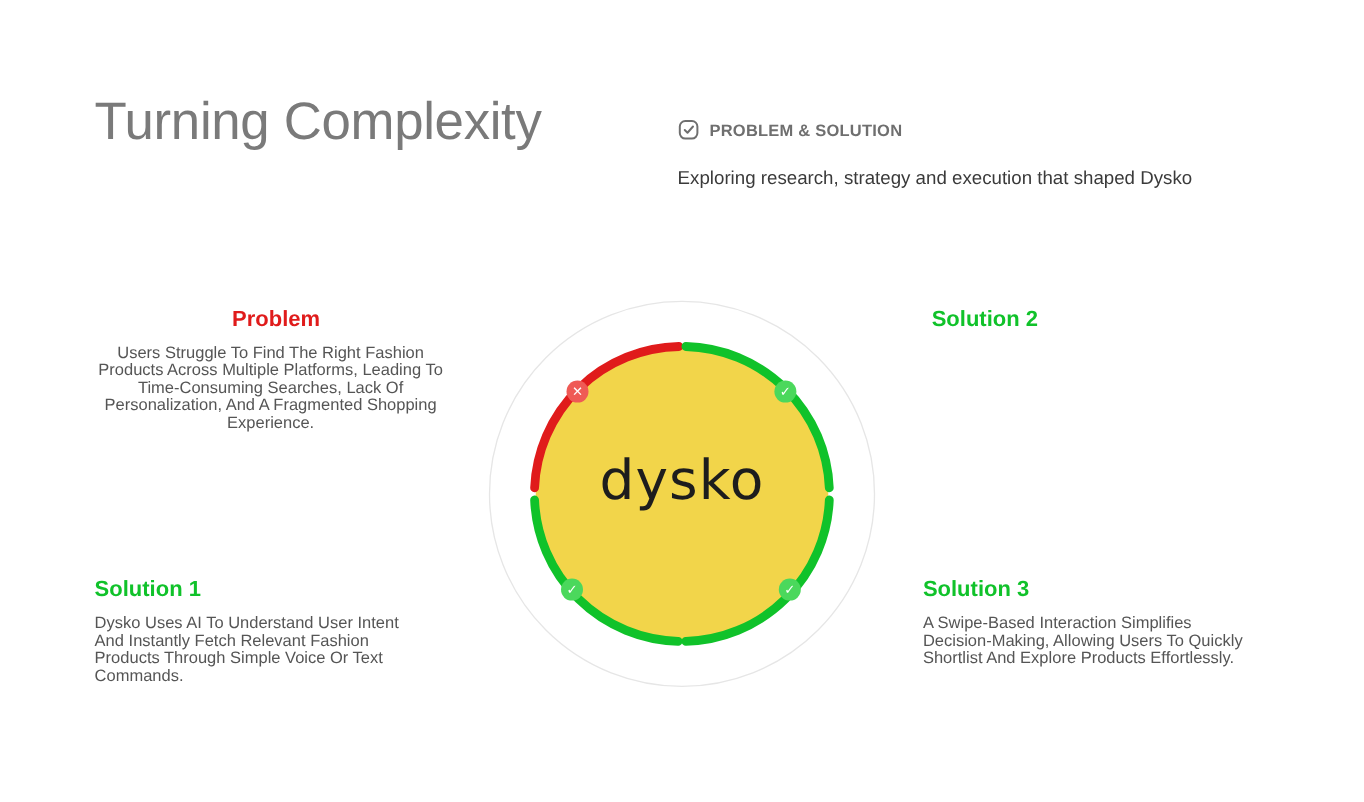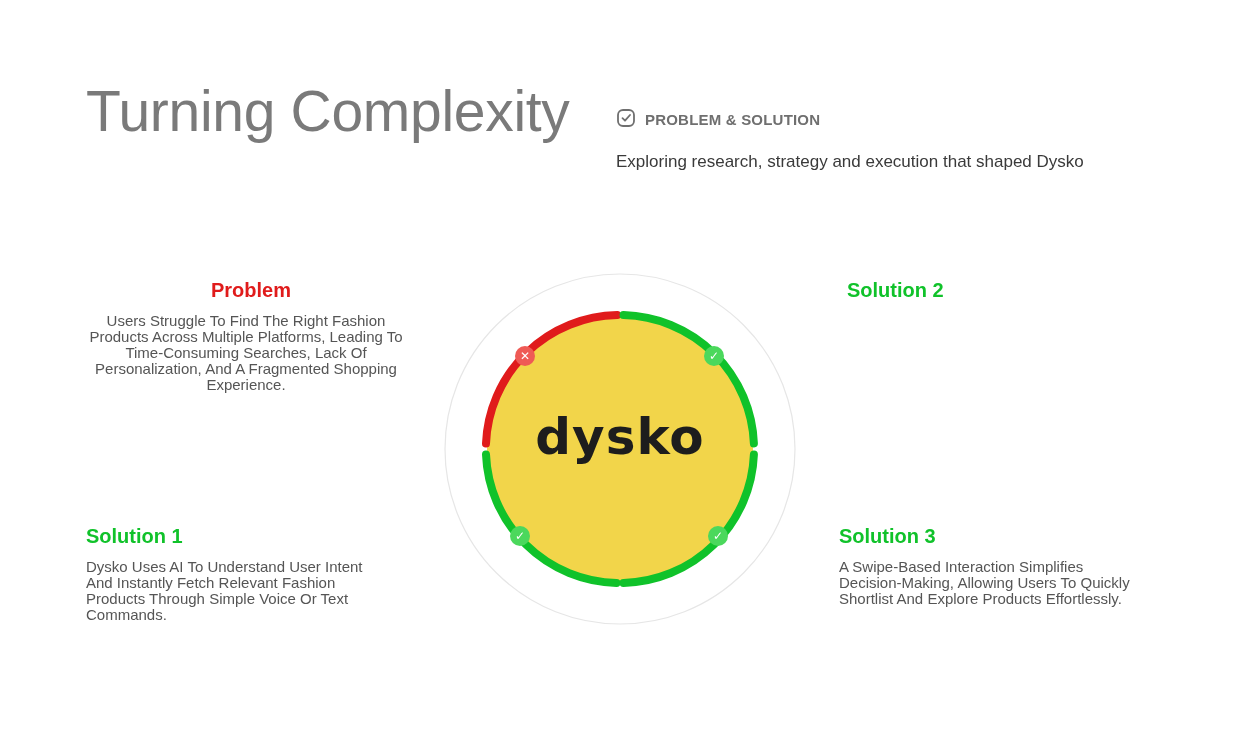--- a/index.html
+++ b/index.html
@@ -1,32 +1,32 @@
 <!DOCTYPE html>
 <html><head>
   <meta charset="utf-8">
   <style>
     * { margin: 0; padding: 0; box-sizing: border-box; }
     html, body { width: 1240px; height: 729px; background: #ffffff; overflow: hidden; }
     body { position: relative; font-family: "Liberation Sans", "DejaVu Sans", sans-serif; color: #333; }
     .title { position: absolute; left: 86px; top: 84px; }
-    .title-line1 { font-size: 57px; color: #7a7a7a; line-height: 54px; letter-spacing: -0.3px; display: block; }
+    .title-line1 { font-size: 48px; color: #7a7a7a; line-height: 54px; letter-spacing: -0.3px; display: block; }
     .title-line2 { font-size: 49px; color: #2b2b2b; line-height: 62px; letter-spacing: -0.3px; display: block; }
     .tag { position: absolute; left: 616px; top: 108px; display: flex; align-items: flex-end; gap: 9px; }
     .tag-icon { width: 20px; height: 20px; display: inline-block; }
     .tag-label { font-size: 15px; color: #6f6f6f; font-weight: bold; letter-spacing: 0.2px; }
     .subtitle { position: absolute; left: 616px; top: 152px; font-size: 17px; color: #3a3a3a; }
     .block { position: absolute; width: 330px; }
     .block-title { font-size: 20px; font-weight: bold; line-height: 26px; margin-bottom: 10px; display: block; }
     .block-body { font-size: 15px; line-height: 16px; color: #555; display: block; }
     .red { color: #e01b1b; }
     .green { color: #10c22a; }
     .diagram { position: absolute; left: 440px; top: 269px; width: 360px; height: 360px; }
     .diagram svg { position: absolute; left: 0; top: 0; }
-    .logo { position: absolute; left: 0; top: 138px; width: 360px; text-align: center; font-family: "DejaVu Sans", sans-serif; font-weight: 700; font-size: 50px; letter-spacing: 1px; color: #1d1d1d; line-height: 60px; }
+    .logo { position: absolute; left: 0; top: 138px; width: 360px; text-align: center; font-family: "DejaVu Sans", sans-serif; font-weight: 400; font-size: 50px; letter-spacing: 1px; color: #1d1d1d; line-height: 60px; }
     .badge { position: absolute; width: 20px; height: 20px; border-radius: 50%; display: flex; align-items: center; justify-content: center; color: #fff; font-size: 12px; line-height: 1; }
     .badge-x { background: #ef5a55; }
     .badge-ok { background: #4bd85c; }
   </style>
 </head>
 <body>
 
 <div class="title">
   <span class="title-line1">Turning Complexity</span>
 </div>

